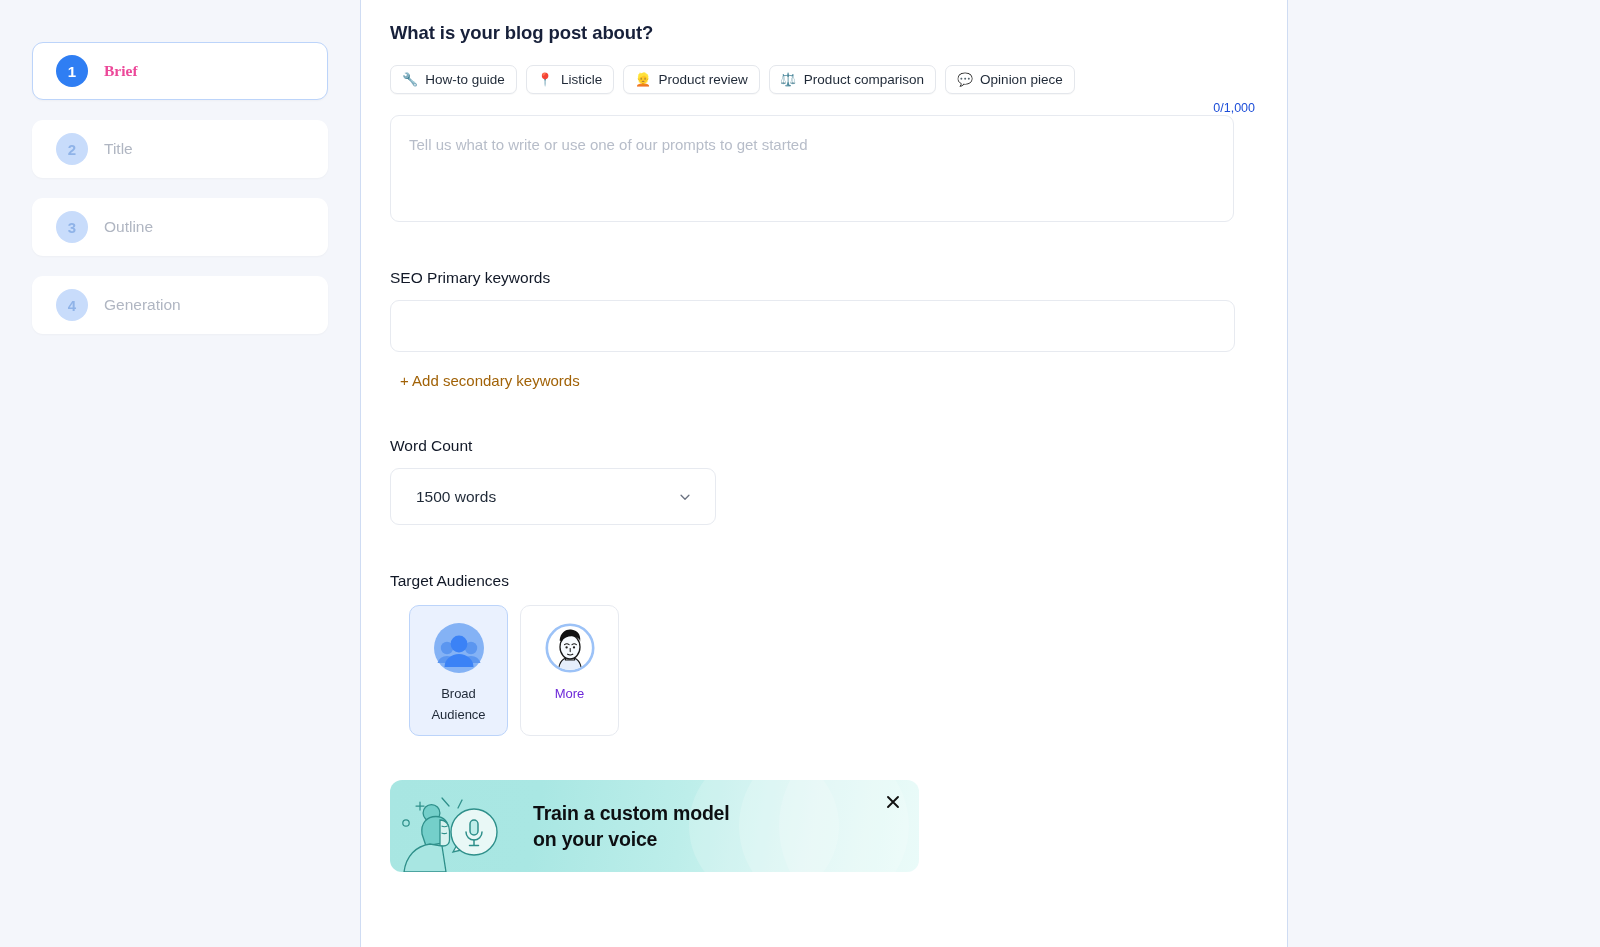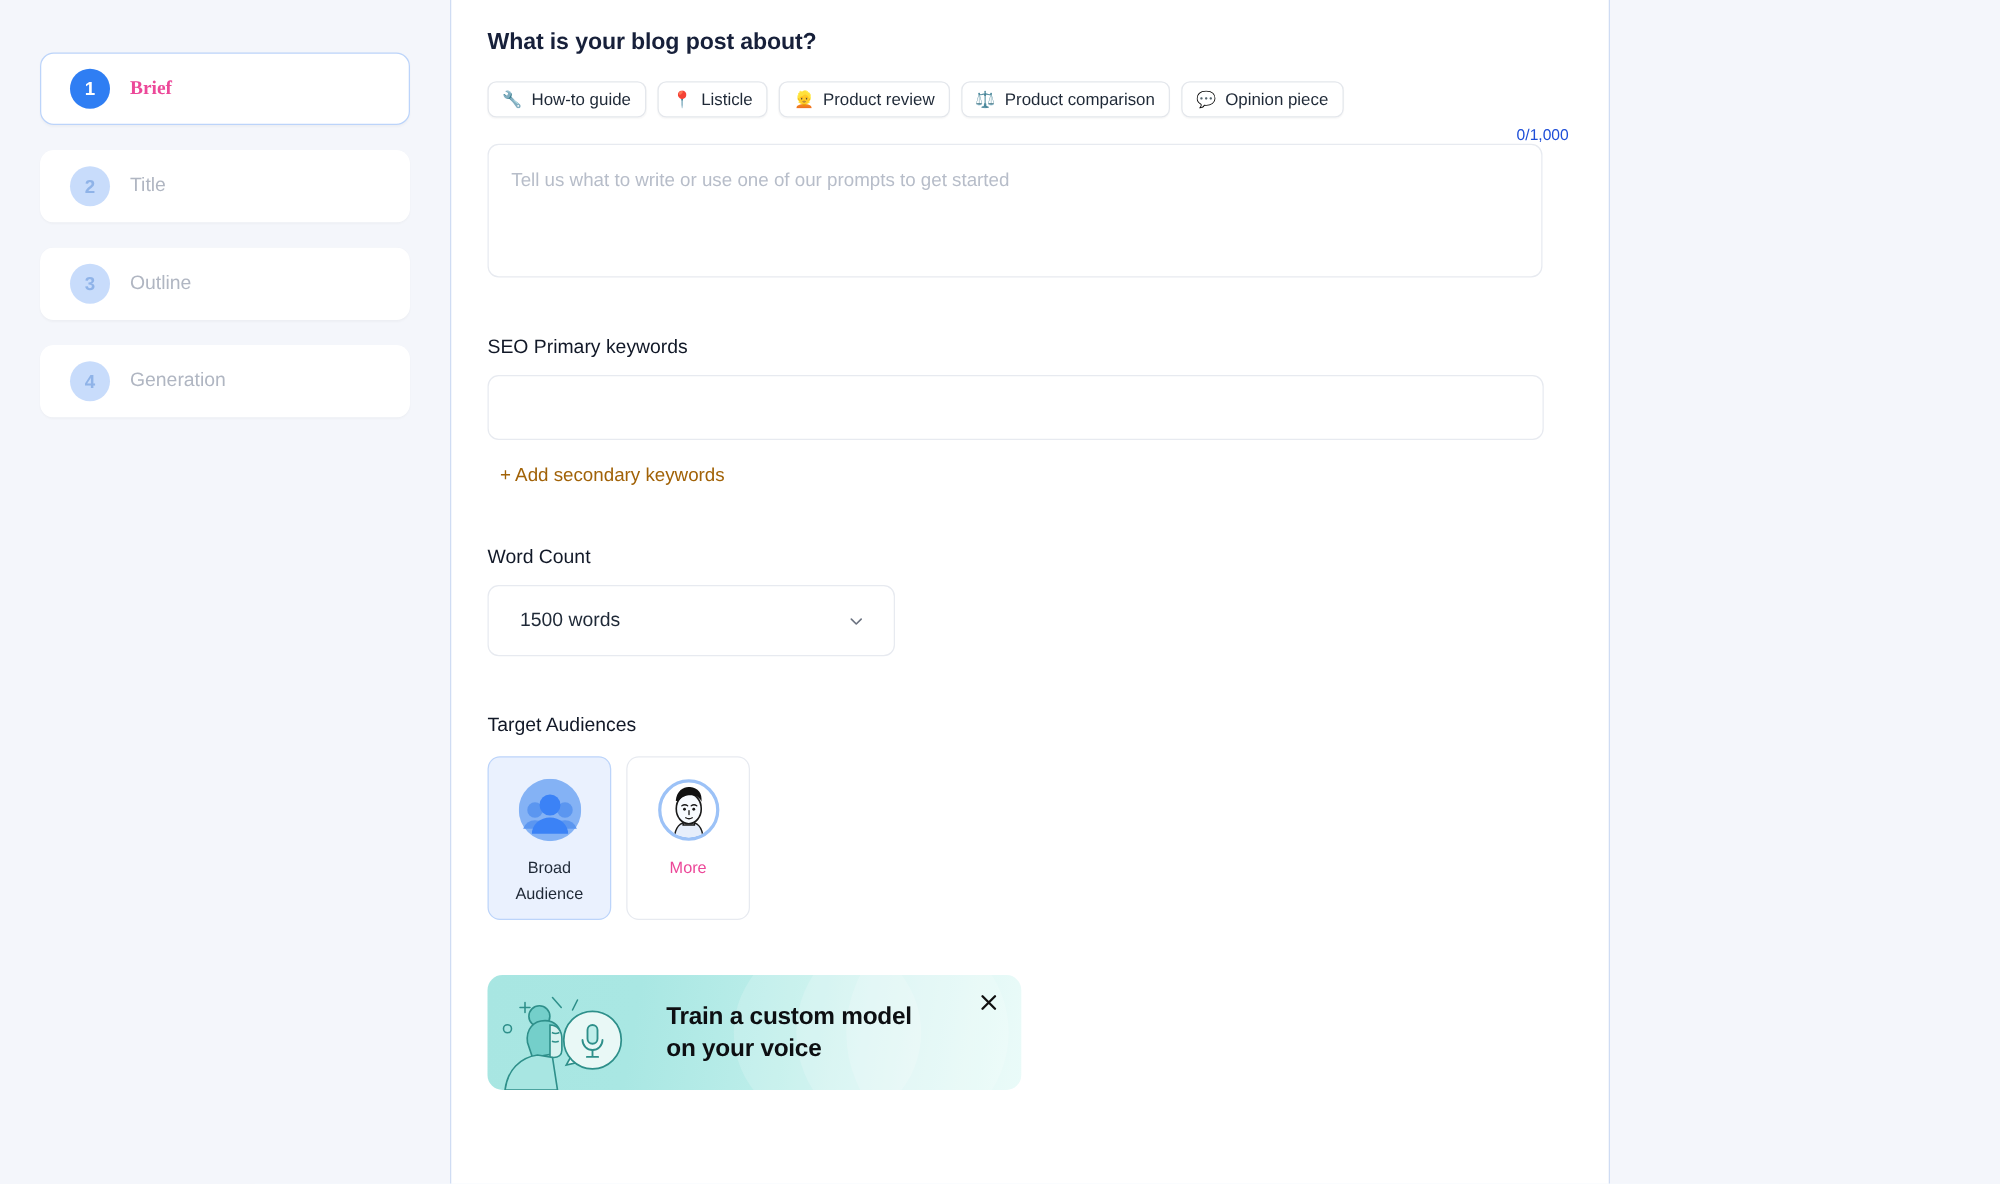--- a/index.html
+++ b/index.html
@@ -147,21 +147,21 @@
     cursor: pointer;
   }
   .select-value { font-size: 15.5px; color: #1f2937; }
   .chevron {
     position: absolute; right: 23px; top: 50%;
     transform: translateY(-50%);
     width: 14px; height: 14px;
   }
 
   
-  .aud-row { display: flex; gap: 12px; margin-top: 15px; }
+  .aud-row { display: flex; gap: 12px; margin-top: 15px; margin-left: 19px; }
   .aud-card {
     width: 99px; height: 131px;
     border-radius: 10px;
     border: 1px solid #e7eaf0;
     background: #fff;
     display: flex; flex-direction: column;
     align-items: center;
     padding-top: 17px;
     cursor: pointer;
   }
@@ -170,27 +170,27 @@
     border-color: #bcd4fa;
   }
   .aud-icon { width: 50px; height: 50px; }
   .aud-name {
     margin-top: 11px;
     font-size: 13px;
     line-height: 1.6;
     text-align: center;
     color: #1f2937;
   }
-  .aud-name.link { color: #ec4899; }
+  .aud-name.link { color: #6d28d9; }
 
   
   .banner {
     position: relative;
     margin-top: 44px;
-    width: 427px; height: 92px;
+    width: 529px; height: 92px;
     border-radius: 12px;
     overflow: hidden;
     background: linear-gradient(100deg,#a8e6e2 0%,#a9e7e3 28%,#bdeeea 55%,#d6f5f2 78%,#e6faf8 100%);
   }
   .banner-arc {
     position: absolute; top: 50%; transform: translateY(-50%);
     border-radius: 50%;
     background: rgba(255,255,255,.18);
   }
   .banner-text {

